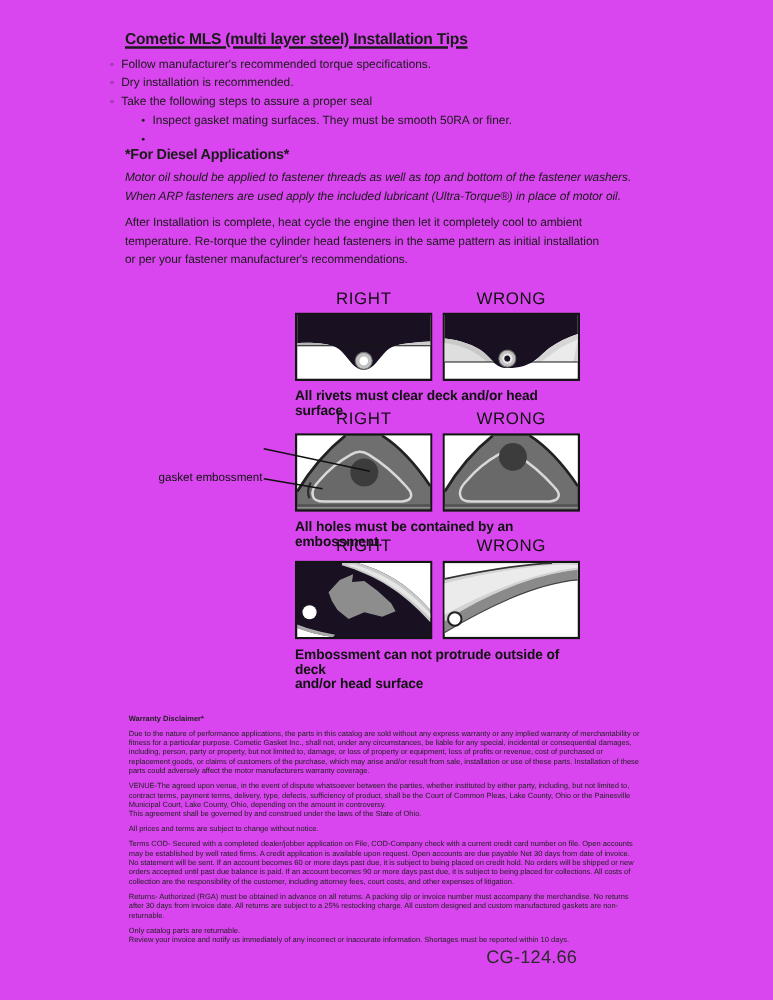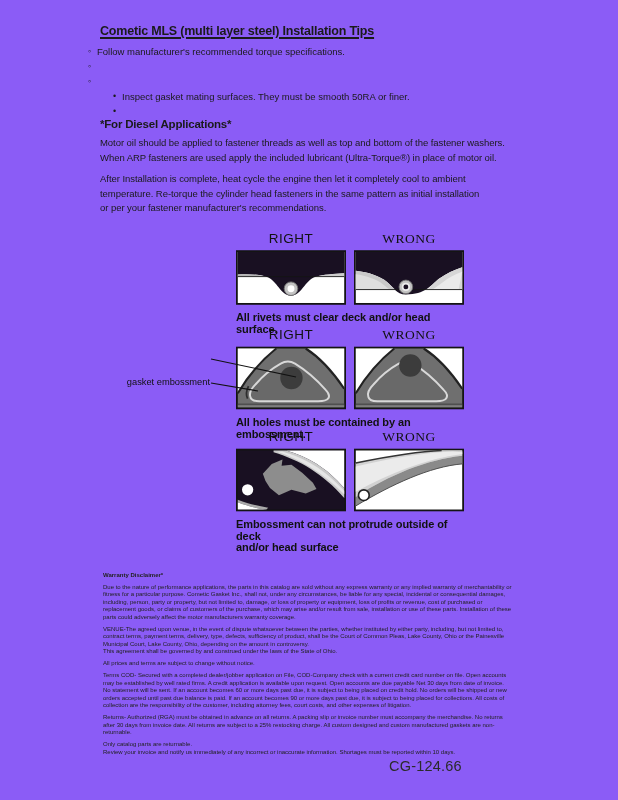--- a/index.html
+++ b/index.html
@@ -1,40 +1,40 @@
 <!DOCTYPE html>
 <html><head>
 <meta charset="utf-8">
 <style>
   html,body{margin:0;padding:0;background:#e8e8e8;}
   .page{
-    position:relative;width:618px;height:800px;background:#8b5cf6;
+    position:relative;width:618px;height:800px;background:#d946ef;
     font-family:"Liberation Sans",sans-serif;color:#1a1a1a;overflow:hidden;
     margin:0 auto;
   }
   .pre{white-space:pre-line;}
   .title{
     position:absolute;left:100px;top:24px;font-size:12.5px;font-weight:bold;
     letter-spacing:-0.2px;text-decoration:underline;text-decoration-thickness:1.5px;
     text-underline-offset:2px;
   }
   .tips{position:absolute;left:88px;top:44px;font-size:9.5px;line-height:15px;width:460px;}
   .tip-row{display:flex;}
   .tip-row.sub{padding-left:25px;}
   .tip-marker{width:9px;flex:0 0 9px;font-size:9px;}
   .diesel-heading{position:absolute;left:100px;top:118px;font-size:11.5px;font-weight:bold;letter-spacing:-0.2px;}
   .body-para{position:absolute;left:100px;width:470px;font-size:9.5px;line-height:14.5px;letter-spacing:-0.05px;}
-  .para1{top:136px;}
+  .para1{top:136px;font-style:italic;}
   .para2{top:172px;}
   .note{top:220px;}
   .diagram-row{position:absolute;left:236px;width:228px;}
   .row1{top:231px;} .row2{top:327px;} .row3{top:429px;}
   .dg-headers{display:flex;}
   .dg-header{width:123px;text-align:center;font-size:13.5px;letter-spacing:0.5px;line-height:15px;margin-bottom:1px;color:#111;}
-  .dg-header.wrong{margin-left:8px;font-family:Liberation Serif, serif;}
+  .dg-header.wrong{margin-left:8px;}
   .dg-boxes{display:flex;gap:8px;}
   .dg-boxes svg{display:block;}
   .dg-caption{font-size:11px;font-weight:bold;letter-spacing:-0.1px;margin-top:4px;line-height:11.5px;color:#111;}
   .lbl{position:absolute;width:130px;text-align:right;font-size:9.3px;line-height:11px;color:#111;}
   .lbl-coolant{left:80px;top:345px;}
   .lbl-emboss{left:80px;top:377px;}
   .leader-svg{position:absolute;left:205px;top:350px;z-index:3;}
   .legal{
     position:absolute;left:103px;top:571px;width:818px;font-size:12px;line-height:1.25;
     color:#222;transform:scale(0.5);transform-origin:0 0;letter-spacing:0;
@@ -50,23 +50,25 @@
 
   <div class="title">Cometic MLS (multi layer steel) Installation Tips</div>
 
   <div class="tips">
     <div class="tip-row">
       <span class="tip-marker">◦</span>
       <span>Follow manufacturer's recommended torque specifications.</span>
     </div>
     <div class="tip-row">
       <span class="tip-marker">◦</span>
+      <span>Dry installation is recommended.</span>
     </div>
     <div class="tip-row">
       <span class="tip-marker">◦</span>
+      <span>Take the following steps to assure a proper seal</span>
     </div>
     <div class="tip-row sub">
       <span class="tip-marker">•</span>
       <span>Inspect gasket mating surfaces.  They must be smooth 50RA or finer.</span>
     </div>
     <div class="tip-row sub">
       <span class="tip-marker">•</span>
     </div>
   </div>
 

